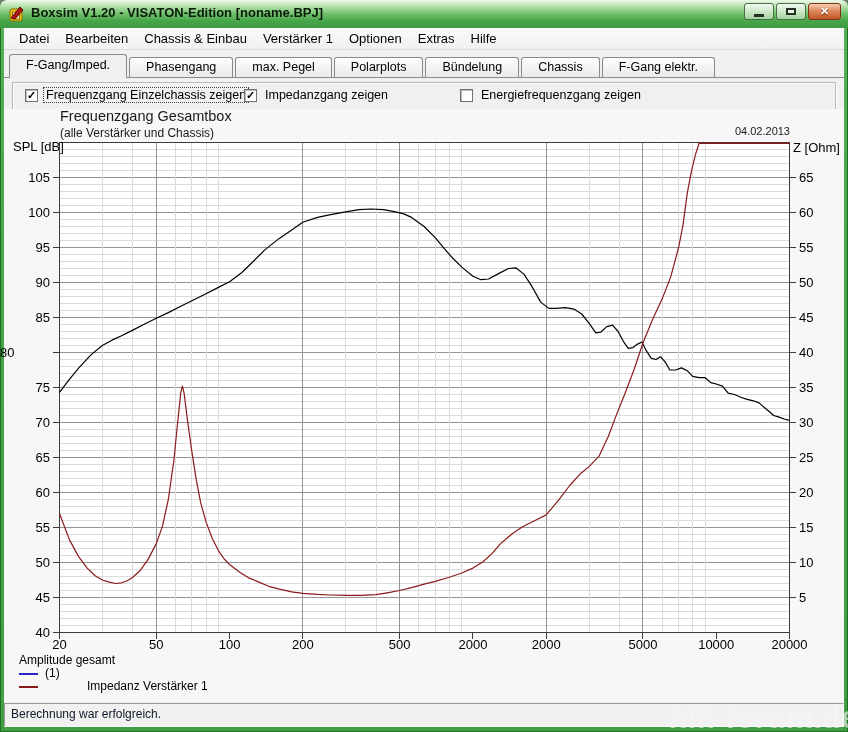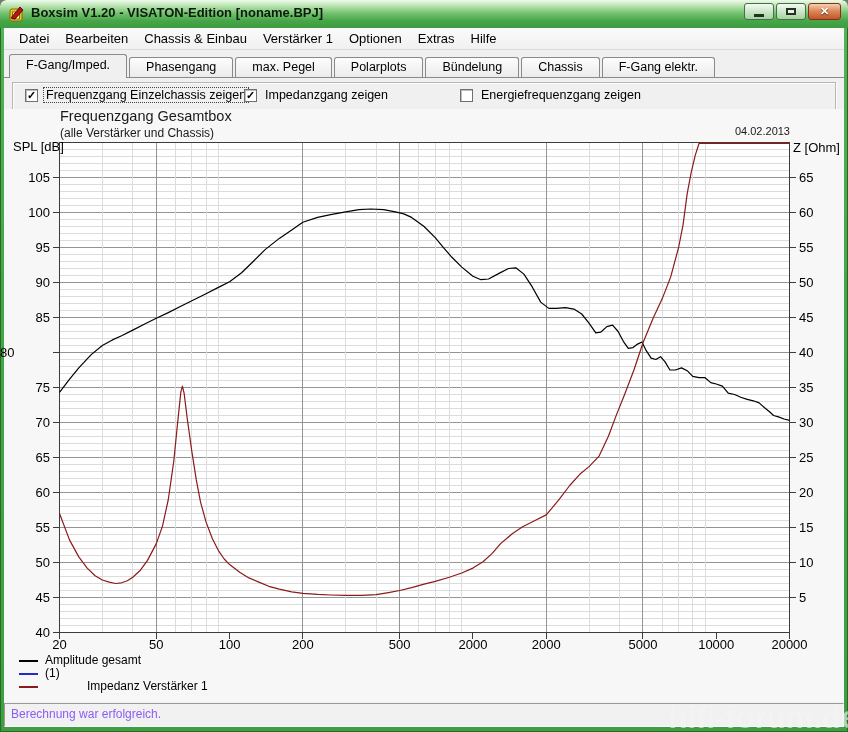--- a/index.html
+++ b/index.html
@@ -39,21 +39,21 @@
     border:1px solid #b7b7b7;box-shadow:1px 1px 0 #ffffff, inset 1px 1px 0 #fdfdfd;}
   .cb{position:absolute;top:5px;display:flex;align-items:center;cursor:default;}
   .cb .box{width:13px;height:13px;background:#fff;border:1px solid #707070;
     box-shadow:inset 1px 1px 0 #bdbdbd;box-sizing:border-box;font-size:11px;line-height:11px;
     font-weight:700;color:#000;text-align:center;}
   .cb .cb-label{font-size:12.5px;color:#000;margin-left:6px;padding:0 2px;white-space:nowrap;}
   .cb .cb-label.focused{outline:1px dotted #444;}
   .chart-panel{position:absolute;left:0;top:81px;width:100%;height:593px;background:#f7f7f7;}
   .statusbar{position:absolute;left:0;bottom:0;width:100%;height:24px;background:#f1f1f1;
     border:1px solid;border-color:#9a9a9a #fcfcfc #fcfcfc #9a9a9a;box-sizing:border-box;
-    font-size:12px;color:#8b5cf6;line-height:21px;padding-left:6px;}
+    font-size:12px;color:#0f172a;line-height:21px;padding-left:6px;}
   
   #chart-svg{position:absolute;left:0;top:0;pointer-events:none;z-index:5;}
   #chart-labels{position:absolute;left:0;top:0;width:848px;height:732px;pointer-events:none;z-index:6;
     font-size:13px;color:#000;}
   .abs{position:absolute;white-space:nowrap;}
   .chart-title{font-size:14.5px;color:#1a1a1a;}
   .chart-subtitle{font-size:12px;color:#1a1a1a;}
   .chart-date{font-size:11px;color:#1a1a1a;}
   .axis-name{font-size:13px;color:#000;}
   .tick-label{position:absolute;font-size:13px;color:#000;}
@@ -265,21 +265,21 @@
       <path d="M59.5 513.5 L69.6 540.1 L78.8 556.9 L87.2 568.1 L95.1 575.8 L102.3 580.0 L109.2 582.1 L115.6 583.5 L121.6 582.8 L127.3 580.7 L132.8 577.2 L140.4 570.2 L147.5 560.4 L156.3 543.6 L162.5 526.1 L168.3 499.5 L173.8 461.0 L177.3 426.0 L180.8 392.4 L182.4 386.1 L184.1 393.1 L187.3 419.0 L191.9 451.9 L196.3 479.9 L200.6 502.3 L206.0 521.9 L212.4 538.7 L218.4 550.6 L224.2 559.0 L229.6 564.6 L239.7 572.3 L248.9 577.9 L258.9 582.1 L268.8 586.3 L279.3 589.1 L291.7 591.9 L302.8 593.3 L317.6 594.4 L330.6 595.0 L345.7 595.4 L362.0 595.4 L376.1 594.7 L388.5 592.6 L399.7 590.5 L411.6 587.7 L424.1 584.2 L435.2 581.4 L449.3 577.2 L461.8 573.0 L472.9 568.1 L483.0 561.8 L492.2 553.4 L500.6 543.6 L512.2 533.8 L522.6 526.8 L535.0 520.5 L546.2 514.9 L558.6 500.2 L569.7 485.5 L579.8 474.3 L589.0 466.6 L599.1 456.1 L608.3 436.5 L616.7 414.1 L624.6 394.5 L634.2 369.3 L643.0 342.7 L653.1 318.2 L662.3 298.6 L670.7 276.9 L678.6 247.5 L683.0 225.1 L687.2 193.6 L691.3 171.9 L695.3 155.1 L699.1 143.3 L705.1 143.3 L789.5 143.3" fill="none" stroke="#8b1a1a" stroke-width="1.2" stroke-linejoin="round"></path>
     </svg>
 
   <div id="chart-labels">
     <div class="abs chart-title" style="left:60px;top:108px;">Frequenzgang Gesamtbox</div>
     <div class="abs chart-subtitle" style="left:60px;top:126px;">(alle Verstärker und Chassis)</div>
     <div class="abs chart-date" style="left:600px;top:125px;width:190px;text-align:right;">04.02.2013</div>
     <div class="abs axis-name" style="left:13px;top:139px;">SPL [dB]</div>
     <div class="abs axis-name" style="left:793px;top:140px;">Z [Ohm]</div>
     <div id="legend">
-        <div class="legend-row" style="left: 19px; top: 654px;">
+        <div class="legend-row" style="left: 19px; top: 654px; flex-direction: column;">
           <span class="legend-swatch" style="background: rgb(0, 0, 0);"></span>
           <span class="legend-text">Amplitude gesamt</span>
         </div>
         <div class="legend-row" style="left: 19px; top: 667px;">
           <span class="legend-swatch" style="background: rgb(40, 40, 200);"></span>
           <span class="legend-text">(1)</span>
         </div>
         <div class="legend-row" style="left: 19px; top: 680px; gap: 42px;">
           <span class="legend-swatch" style="background: rgb(139, 26, 26);"></span>
           <span class="legend-text">Impedanz Verstärker 1</span>

